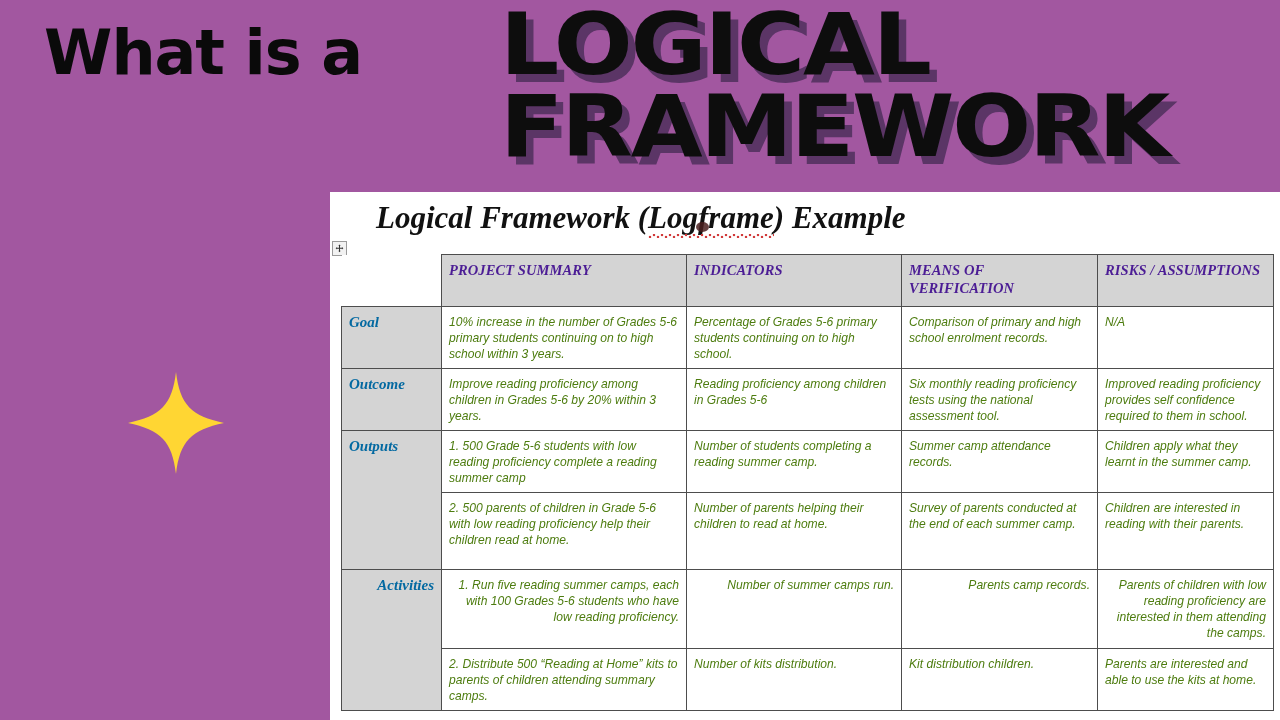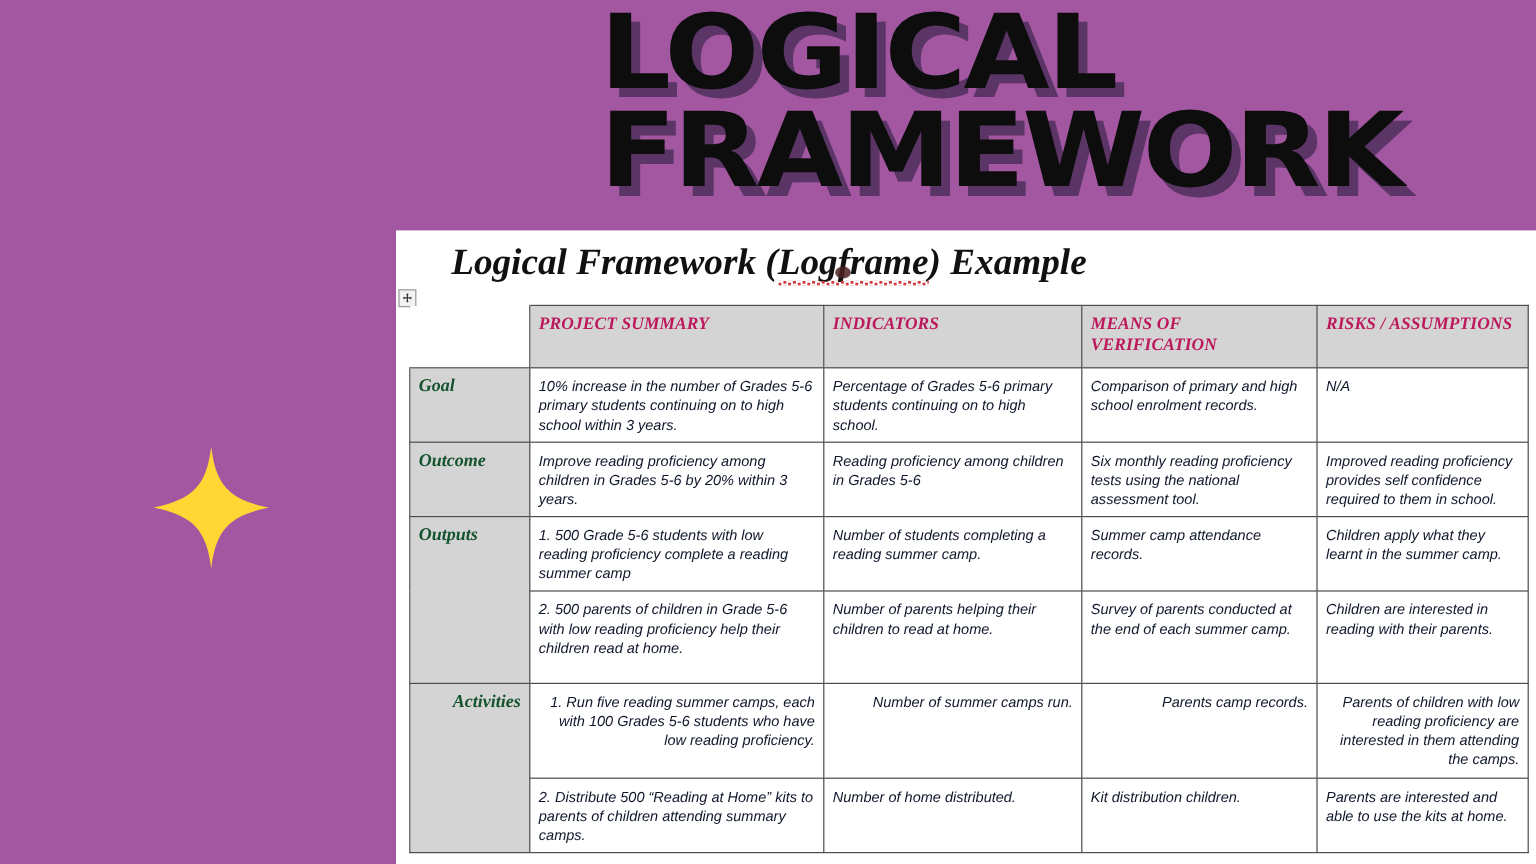--- a/index.html
+++ b/index.html
@@ -140,35 +140,35 @@
     padding: 7px 7px 4px 7px;
     box-sizing: border-box;
   }
   #logframe-table th {
     background: #d4d4d4;
     font-family: "Liberation Serif", serif;
     font-weight: 700;
     font-size: 14.5px;
     line-height: 1.22;
     text-align: left;
-    color: #be185d;
+    color: #4c1d95;
     letter-spacing: 0.1px;
   }
   #logframe-table td.rowlabel {
     background: #d4d4d4;
     font-family: "Liberation Serif", serif;
     font-weight: 700;
     font-size: 15px;
-    color: #14532d;
+    color: #0369a1;
   }
   #logframe-table td.cell {
     background: #ffffff;
     font-size: 12.1px;
     line-height: 1.33;
-    color: #0f172a;
+    color: #4d7c0f;
   }
   #logframe-table td.corner {
     border-top: none;
     border-left: none;
     background: #ffffff;
   }
   .col-label { width: 100px; }
   .col-a { width: 245px; }
   .col-b { width: 215px; }
   .col-c { width: 196px; }
@@ -179,20 +179,21 @@
   .r-out1 { height: 62px; }
   .r-out2 { height: 77px; }
   .r-act1 { height: 79px; text-align: right; }
   .r-act2 { height: 62px; }
 </style>
 </head>
 <body>
 
 <div id="stage">
 
+  <div id="headline-small">What is a</div>
 
   <div id="headline-big">LOGICAL
 FRAMEWORK</div>
 
   <div id="sparkle">
     <svg viewBox="0 0 100 106" width="96" height="102" aria-hidden="true">
       <path d="M50 0 C54 34 66 46 100 53 C66 60 54 72 50 106 C46 72 34 60 0 53 C34 46 46 34 50 0 Z" fill="#ffd633"></path>
     </svg>
   </div>
 
@@ -255,21 +256,21 @@
         </tr>
         <tr class="r-act1">
           <td class="rowlabel" rowspan="2">Activities</td>
           <td class="cell">1. Run five reading summer camps, each with 100 Grades 5-6 students who have low reading proficiency.</td>
           <td class="cell">Number of summer camps run.</td>
           <td class="cell">Parents camp records.</td>
           <td class="cell">Parents of children with low reading proficiency are interested in them attending the camps.</td>
         </tr>
         <tr class="r-act2">
           <td class="cell">2. Distribute 500 “Reading at Home” kits to parents of children attending summary camps.</td>
-          <td class="cell">Number of home distributed.</td>
+          <td class="cell">Number of kits distribution.</td>
           <td class="cell">Kit distribution children.</td>
           <td class="cell">Parents are interested and able to use the kits at home.</td>
         </tr>
       </tbody>
     </table>
 
   </div>
 </div>
 
 </body></html>

